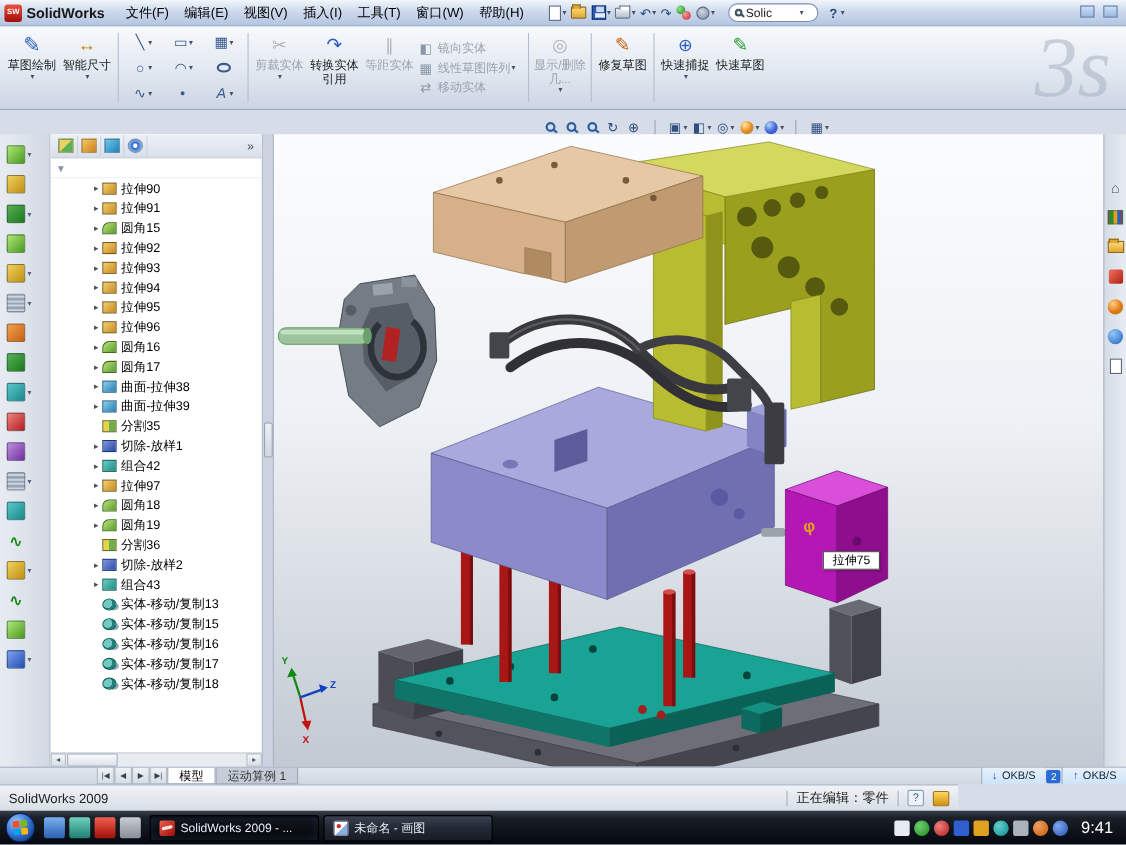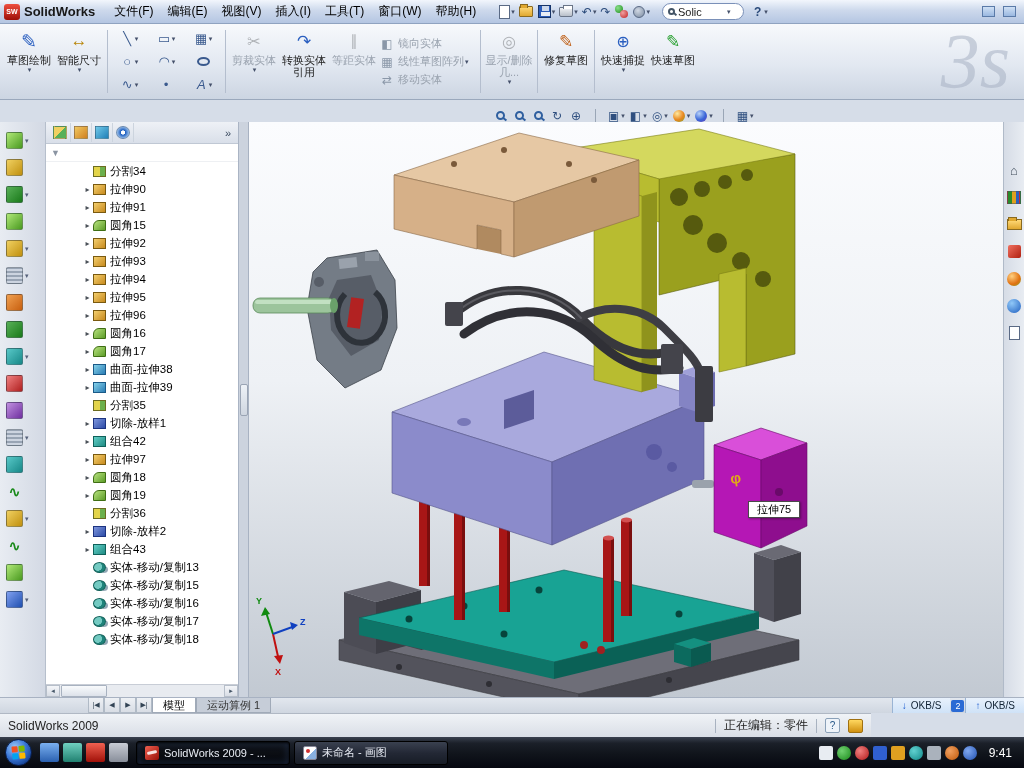--- a/index.html
+++ b/index.html
@@ -188,21 +188,21 @@
 .tray-icon{width:14px;height:14px;flex:none;}
 .tr1{background:#e8ecf2;border-radius:2px;}
 .tr2{background:radial-gradient(circle at 35% 35%,#70d070,#1a8a1a);border-radius:50%;}
 .tr3{background:radial-gradient(circle at 35% 35%,#f08080,#b01818);border-radius:50%;}
 .tr4{background:#3060d0;border-radius:2px;}
 .tr5{background:#e0a020;border-radius:2px;}
 .tr6{background:radial-gradient(circle at 35% 35%,#60d0d0,#108888);border-radius:50%;}
 .tr7{background:#aab2bc;border-radius:2px;}
 .tr8{background:radial-gradient(circle at 35% 35%,#f0a060,#c05808);border-radius:50%;}
 .tr9{background:radial-gradient(circle at 35% 35%,#80a8f0,#2050b0);border-radius:50%;}
-.clock{color:#fff;font-size:12px;padding:0 9px 0 4px;}
+.clock{color:#fff;font-size:15px;padding:0 9px 0 4px;}
 </style>
 </head>
 <body>
 
 <div id="screen">
 
   <div id="titlebar">
     <span class="logo-badge">SW</span>
     <span class="logo-text">SolidWorks</span>
     <div class="menubar">
@@ -568,25 +568,20 @@
               <i class="ptab-icon p-dimx"></i>
             </span>
           </div>
         <span class="panel-chevron">»</span>
       </div>
       <div class="filter-row">
         <span class="funnel-icon">▼</span>
       </div>
       <div class="tree-list">
 
-          <div class="tree-item">
-            <span class="twist"></span>
-            <span class="ticon i-split"></span>
-            <span class="tlabel">分割34</span>
-          </div>
 
           <div class="tree-item">
             <span class="twist">▸</span>
             <span class="ticon i-extrude"></span>
             <span class="tlabel">拉伸90</span>
           </div>
 
           <div class="tree-item">
             <span class="twist">▸</span>
             <span class="ticon i-extrude"></span>

